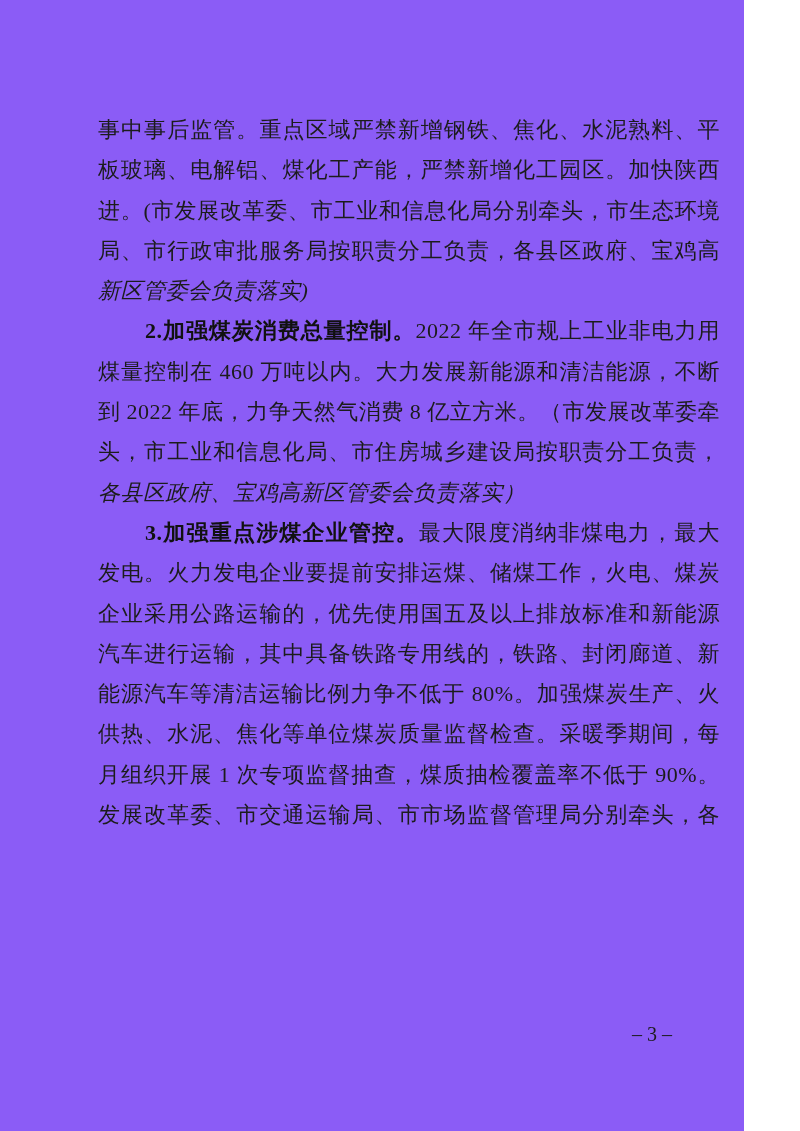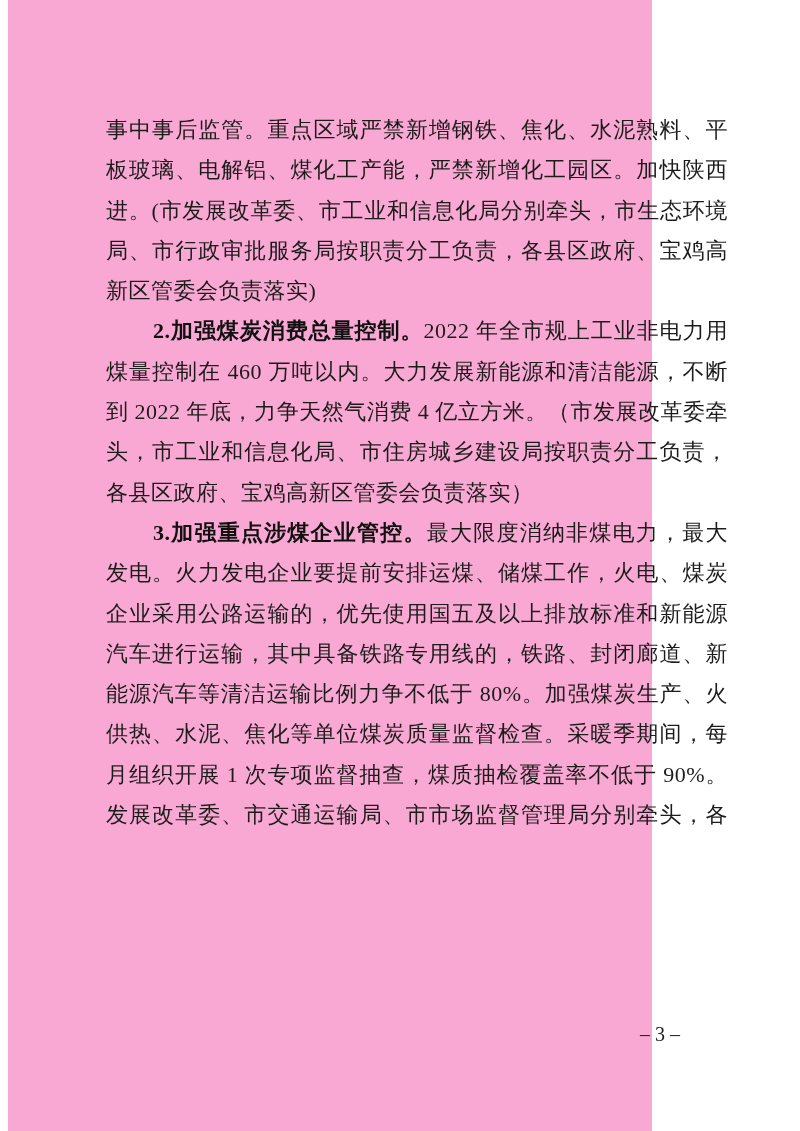--- a/index.html
+++ b/index.html
@@ -9,45 +9,46 @@
   body {
     width: 800px;
     height: 1131px;
     position: relative;
     background: #ffffff;
     font-family: "Liberation Serif", "DejaVu Serif", serif;
     overflow: hidden;
   }
   .page {
     position: absolute;
-    left: 8px;
+    left: 0;
     top: 0;
-    width: 644px;
+    width: 744px;
     height: 1131px;
-    background: #f9a8d4;
+    background: #8b5cf6;
   }
   .textblock {
     position: absolute;
     left: 98px;
     top: 110px;
     width: 622px;
   }
   .line {
     height: 40.3px;
     line-height: 40.3px;
     font-size: 22px;
     color: #1c1c1c;
     text-align: justify;
     text-align-last: justify;
     overflow: hidden;
     letter-spacing: 0.5px;
   }
   .line.end {
     text-align: left;
     text-align-last: left;
+    font-style: italic;
   }
   .line.indent {
     text-indent: 47px;
   }
   .line b {
     font-weight: bold;
     color: #111111;
   }
   .footer {
     position: absolute;
@@ -66,21 +67,21 @@
 
 <div class="page">
   <div class="textblock" id="textblock">
       <div class="line">事中事后监管。重点区域严禁新增钢铁、焦化、水泥熟料、平</div>
       <div class="line">板玻璃、电解铝、煤化工产能，严禁新增化工园区。加快陕西</div>
       <div class="line">进。(市发展改革委、市工业和信息化局分别牵头，市生态环境</div>
       <div class="line">局、市行政审批服务局按职责分工负责，各县区政府、宝鸡高</div>
       <div class="line end">新区管委会负责落实)</div>
       <div class="line indent"><b>2.加强煤炭消费总量控制。</b>2022 年全市规上工业非电力用</div>
       <div class="line">煤量控制在 460 万吨以内。大力发展新能源和清洁能源，不断</div>
-      <div class="line">到 2022 年底，力争天然气消费 4 亿立方米。（市发展改革委牵</div>
+      <div class="line">到 2022 年底，力争天然气消费 8 亿立方米。（市发展改革委牵</div>
       <div class="line">头，市工业和信息化局、市住房城乡建设局按职责分工负责，</div>
       <div class="line end">各县区政府、宝鸡高新区管委会负责落实）</div>
       <div class="line indent"><b>3.加强重点涉煤企业管控。</b>最大限度消纳非煤电力，最大</div>
       <div class="line">发电。火力发电企业要提前安排运煤、储煤工作，火电、煤炭</div>
       <div class="line">企业采用公路运输的，优先使用国五及以上排放标准和新能源</div>
       <div class="line">汽车进行运输，其中具备铁路专用线的，铁路、封闭廊道、新</div>
       <div class="line">能源汽车等清洁运输比例力争不低于 80%。加强煤炭生产、火电、</div>
       <div class="line">供热、水泥、焦化等单位煤炭质量监督检查。采暖季期间，每</div>
       <div class="line">月组织开展 1 次专项监督抽查，煤质抽检覆盖率不低于 90%。(市</div>
       <div class="line">发展改革委、市交通运输局、市市场监督管理局分别牵头，各</div>

